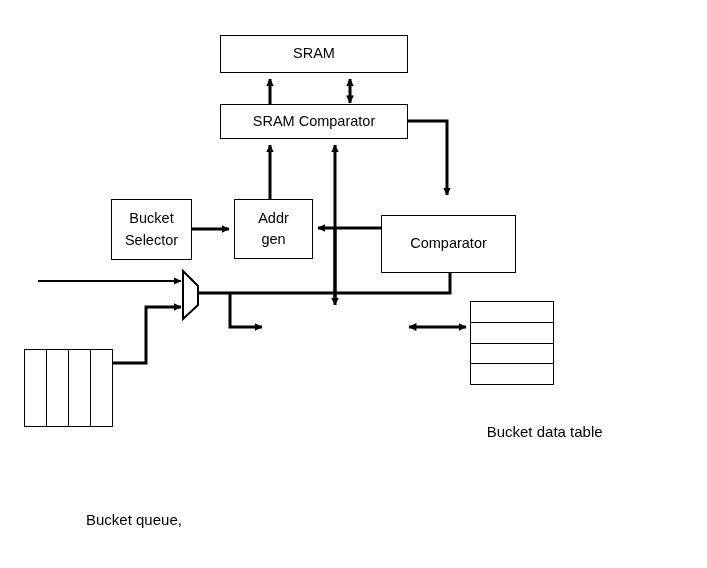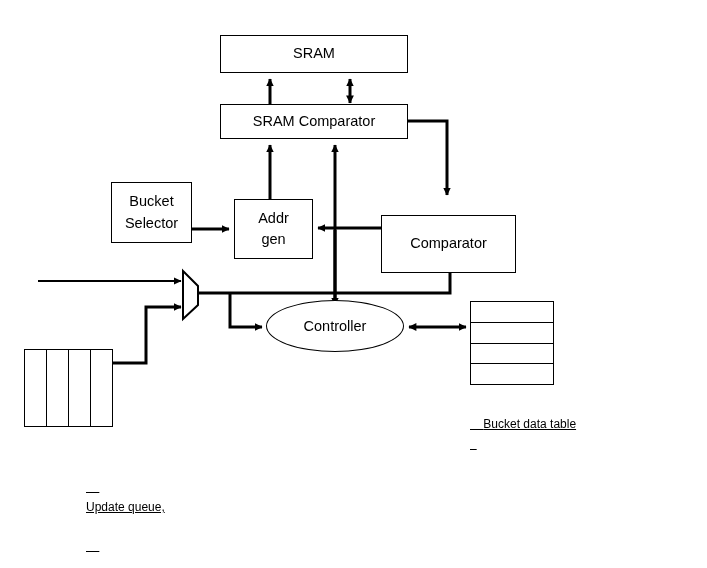--- a/index.html
+++ b/index.html
@@ -39,21 +39,21 @@
     font-size: 14.5px;
     line-height: 1.45;
     z-index: 3;
   }
   .node .line {
     display: block;
     white-space: nowrap;
   }
   #node-sram        { left: 220px; top: 35px;  width: 188px; height: 38px; }
   #node-sram-ctrl   { left: 220px; top: 104px; width: 188px; height: 35px; }
-  #node-bucket-sel  { left: 111px; top: 182px; width: 81px;  height: 61px; justify-content: center; }
+  #node-bucket-sel  { left: 111px; top: 199px; width: 81px;  height: 61px; justify-content: center; }
   #node-addr-gen    { left: 234px; top: 199px; width: 79px;  height: 60px; }
   #node-comparator  { left: 381px; top: 215px; width: 135px; height: 58px; }
 
   #node-controller {
     position: absolute;
     left: 266px;
     top: 300px;
     width: 138px;
     height: 52px;
     box-sizing: border-box;
@@ -99,25 +99,24 @@
     z-index: 3;
   }
   #node-bucket-table .trow {
     flex: 1 1 0;
     border-bottom: 1.5px solid #000000;
   }
   #node-bucket-table .trow:last-child { border-bottom: none; }
 
   .caption {
     position: absolute;
-    font-size: 12px;
+    font-size: 15px;
     line-height: 1.62;
     white-space: pre;
     z-index: 3;
-    text-decoration: underline;
   }
   #label-bucket-table { left: 470px; top: 396px; }
   #label-update-queue { left: 86px;  top: 459px; }
 </style>
 </head>
 <body>
 
 <div id="diagram-root">
 
   <svg id="wire-layer" viewBox="0 0 707 568" xmlns="http://www.w3.org/2000/svg">
@@ -177,41 +176,38 @@
 
   <div class="node" id="node-addr-gen">
     <span class="line">Addr</span>
     <span class="line">gen</span>
   </div>
 
   <div class="node" id="node-comparator">
     <span class="line">Comparator</span>
   </div>
 
-  <div id="node-controller">
-    <span>Controller</span>
-  </div>
 
   <div id="node-update-queue">
     <div class="qcell"></div>
     <div class="qcell"></div>
     <div class="qcell"></div>
     <div class="qcell"></div>
   </div>
 
   <div id="node-bucket-table">
     <div class="trow"></div>
     <div class="trow"></div>
     <div class="trow"></div>
     <div class="trow"></div>
   </div>
 
   <div class="caption" id="label-bucket-table">
     <span>Bucket data table</span>
   </div>
 
   <div class="caption" id="label-update-queue">
-    <div>Update queue,</div>
+    <div>Bucket queue,</div>
     
     
   </div>
 
 </div>
 
 </body></html>

